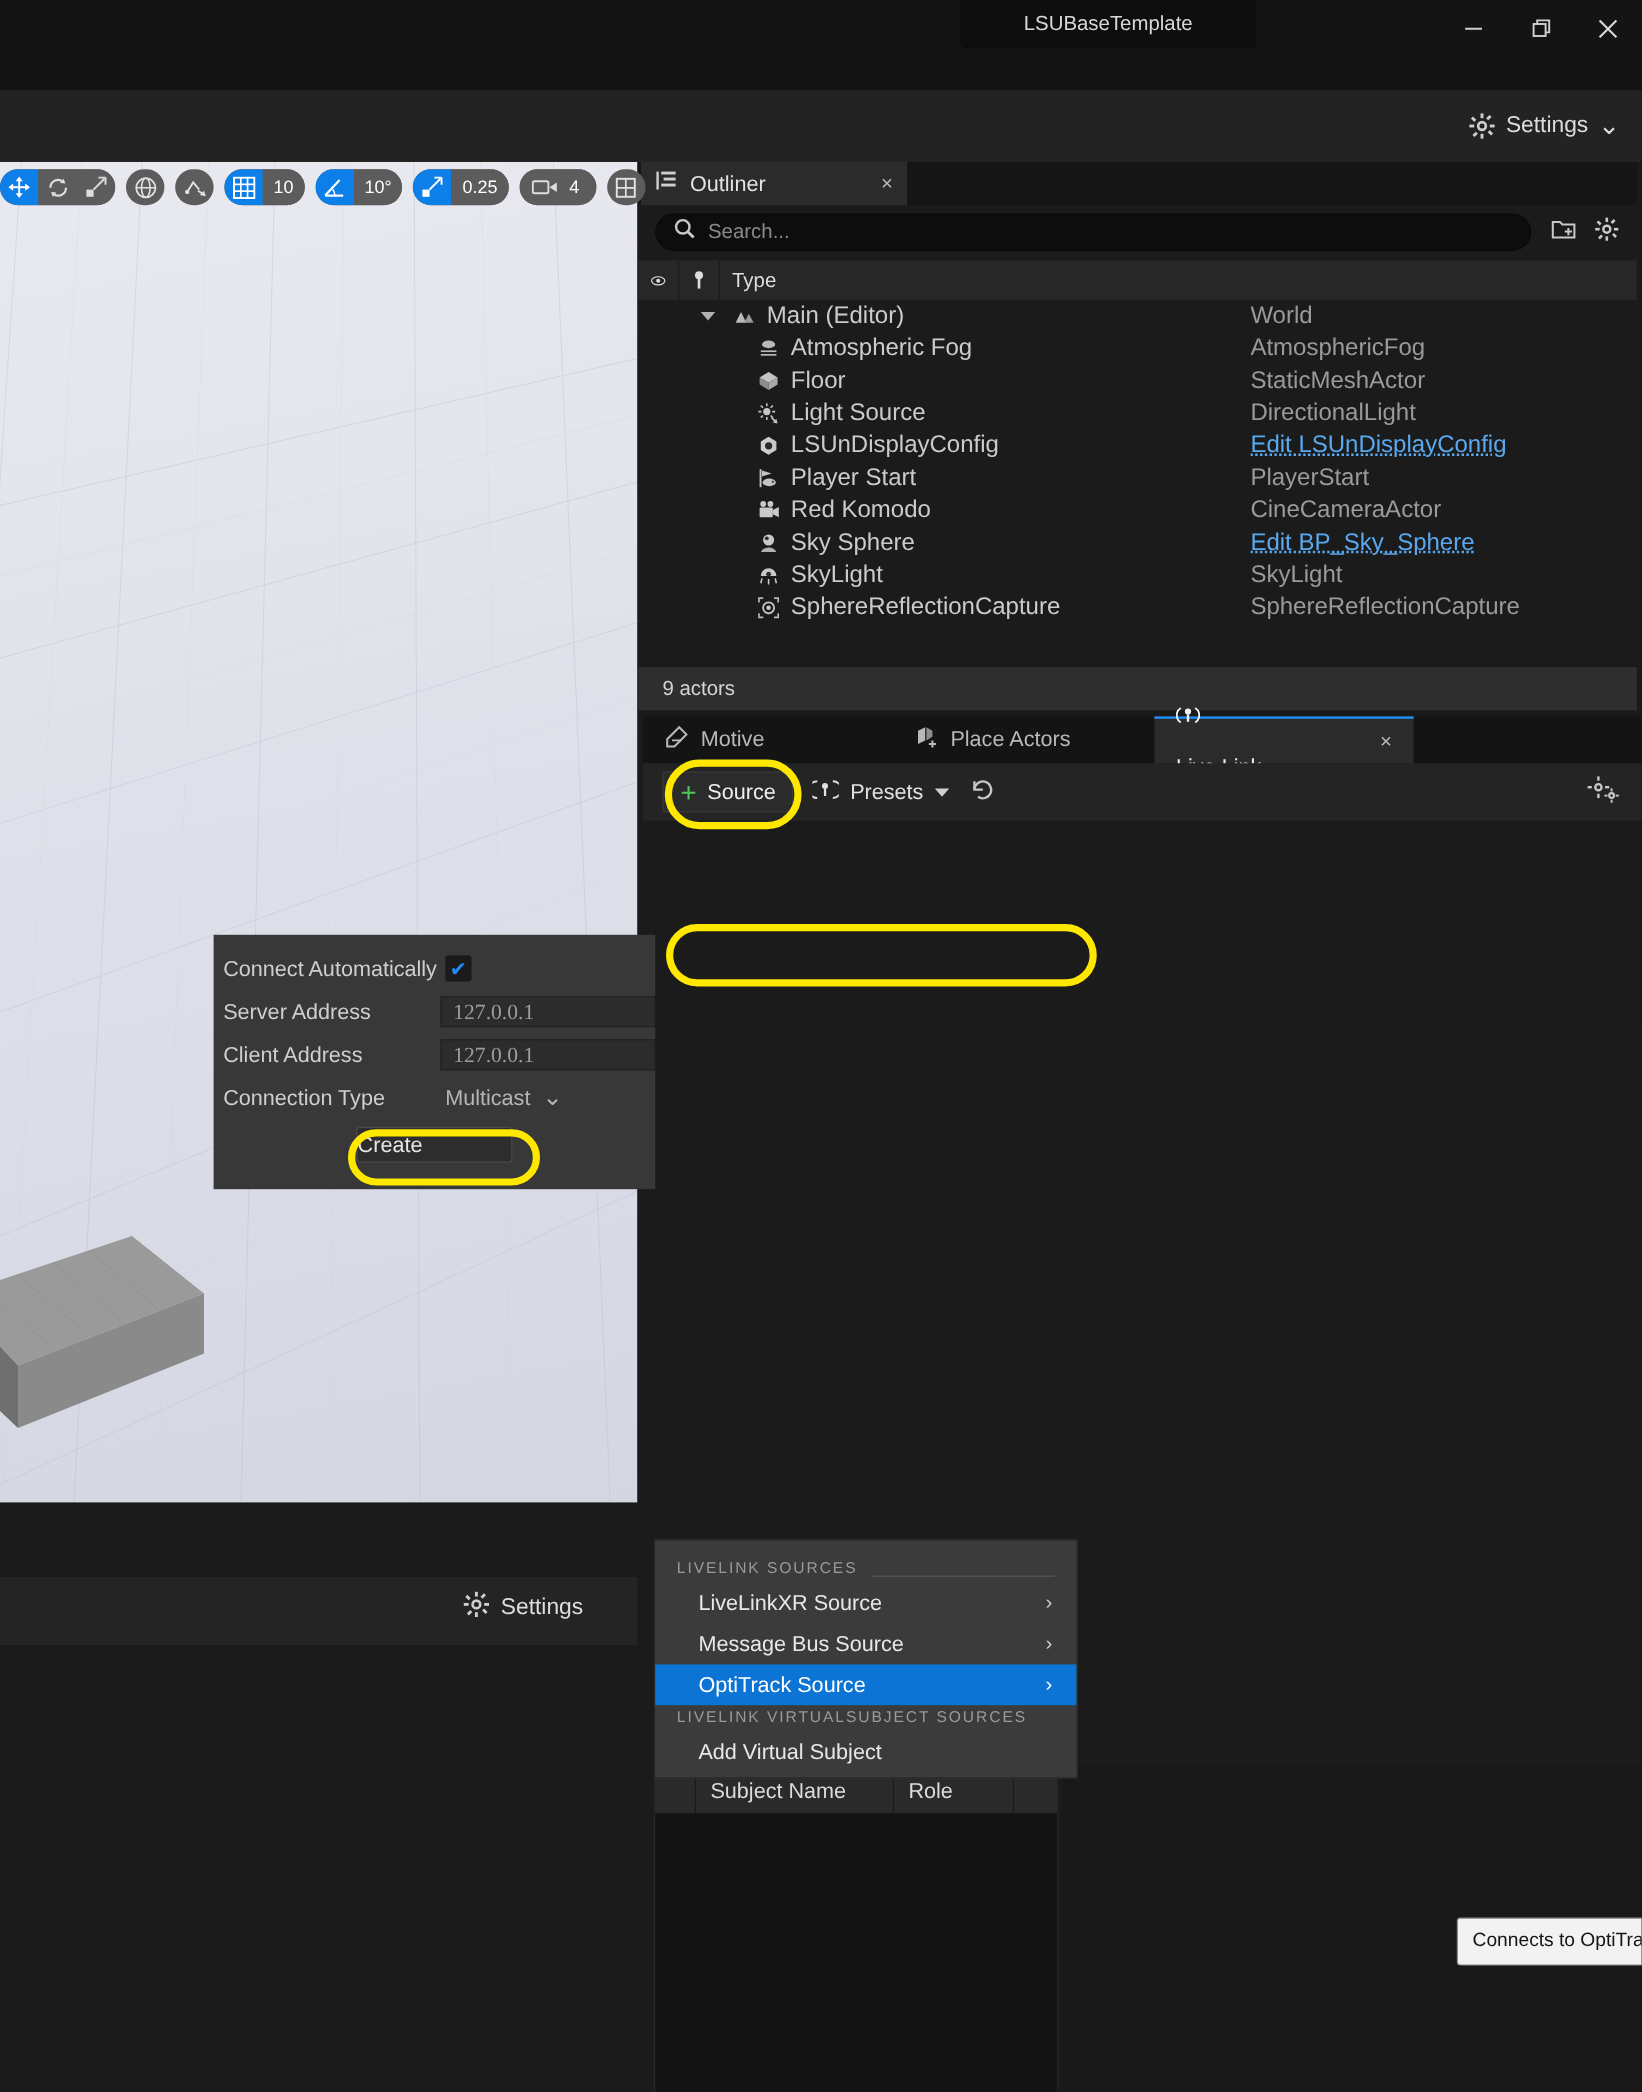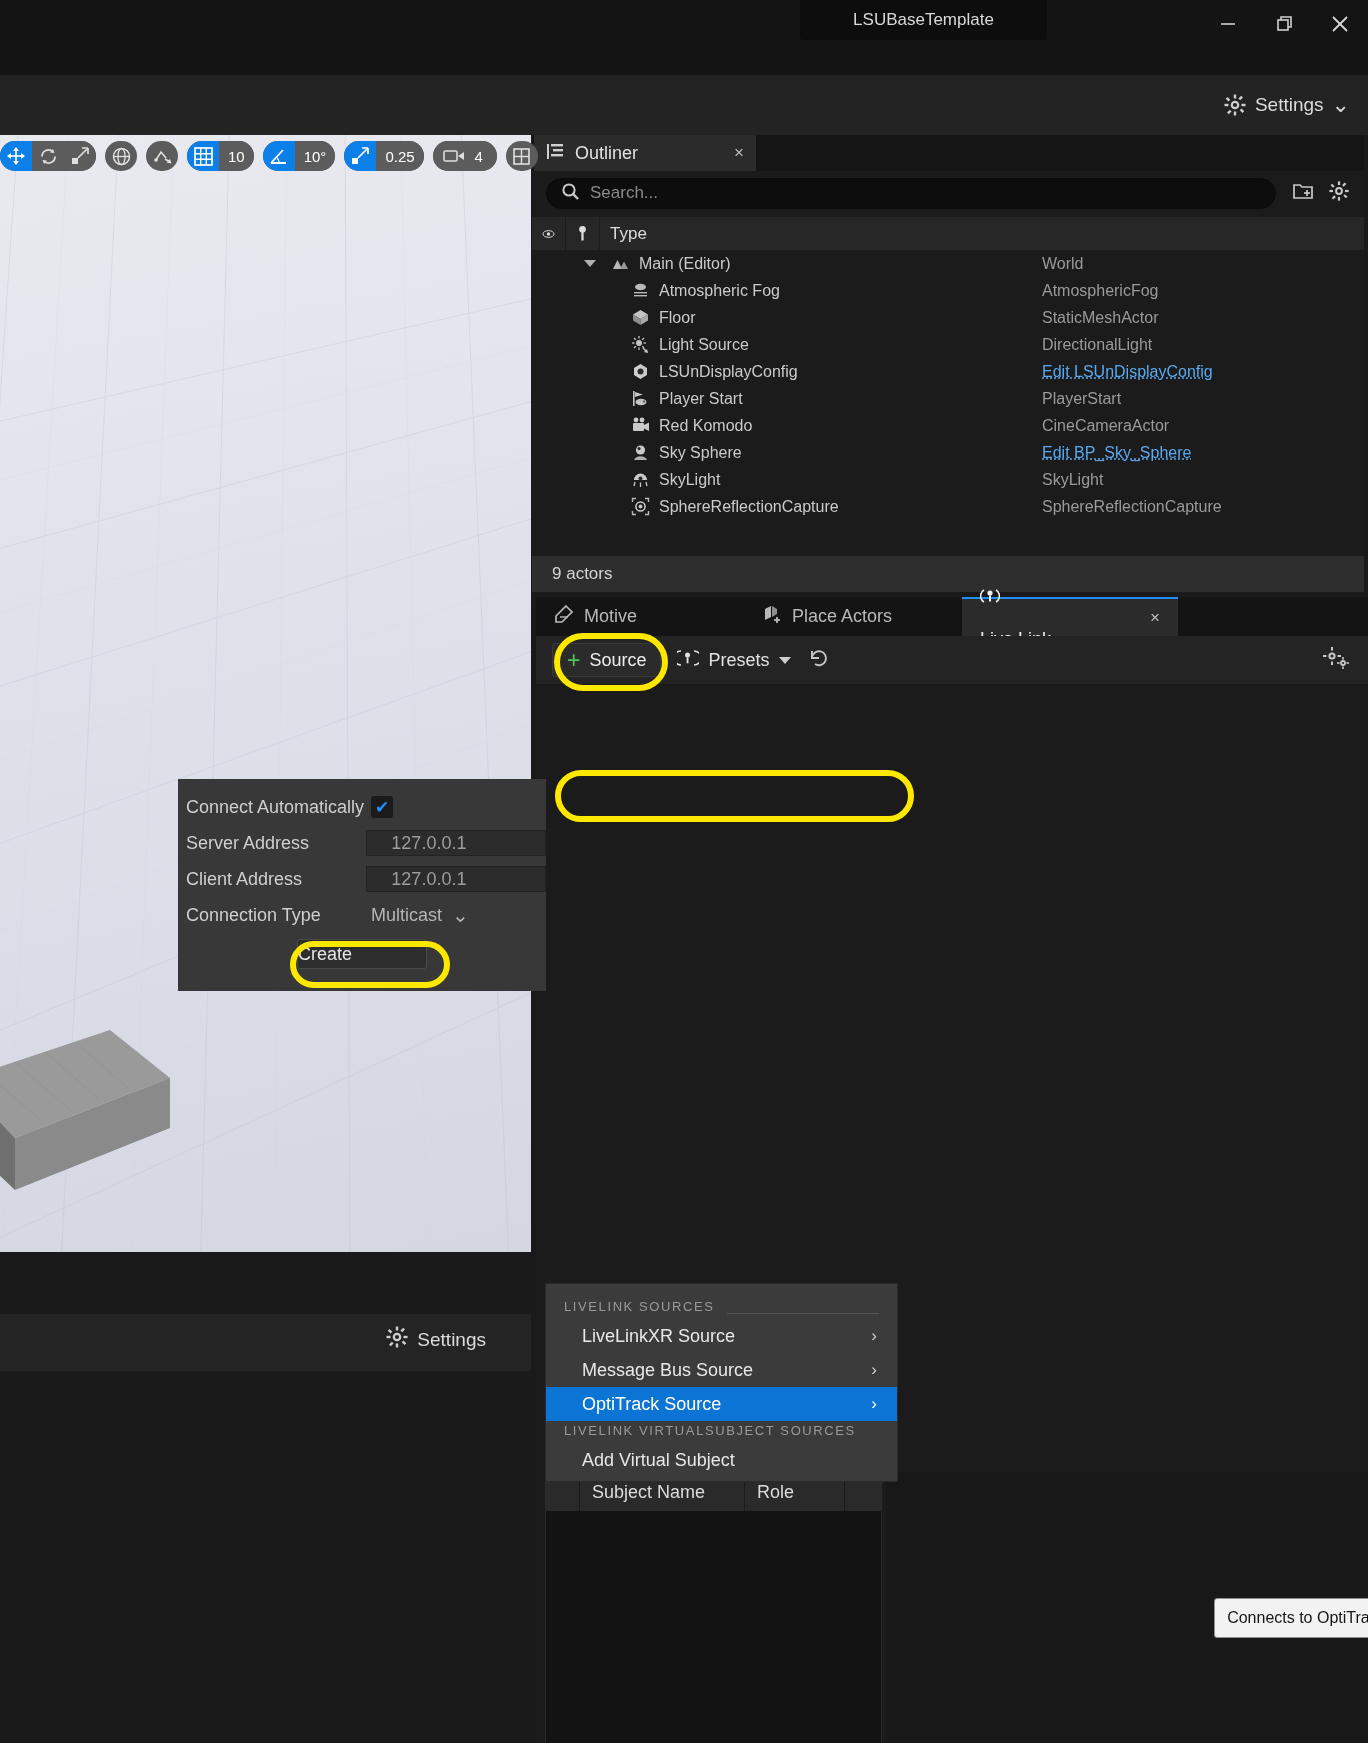--- a/index.html
+++ b/index.html
@@ -98,21 +98,21 @@
     position: absolute; left: 0; top: 82px; width: 832px; height: 33px;
     background: #272727; display: flex; align-items: center; color: #ddd; font-size: 17px;
   }
   .hcol { height: 33px; display: flex; align-items: center; padding: 0 10px; border-right: 1px solid #1b1b1b; }
   .hcol.eye { width: 34px; justify-content: center; }
   .hcol.pin { width: 34px; justify-content: center; }
   .hcol.label { width: 442px; gap: 8px; }
   .hcol.type { flex: 1; border-right: none; }
 
   .out-rows { position: absolute; left: 0; top: 115px; width: 832px; height: 305px; background: #1b1b1b; }
-  .orow { height: 27px; display: flex; align-items: center; font-size: 16px; color: #cbcbcb; }
+  .orow { height: 27px; display: flex; align-items: center; font-size: 20px; color: #cbcbcb; }
   .orow .oname { width: 510px; display: flex; align-items: center; gap: 9px; }
   .orow .otype { flex: 1; color: #9a9a9a; white-space: nowrap; overflow: hidden; }
   .orow .otype.link { color: #5aa9f0; text-decoration: underline; text-decoration-style: dotted; }
   .ico { width: 20px; height: 20px; display: inline-flex; align-items: center; justify-content: center; color: #b9b9b9; }
   .tri { width: 0; height: 0; border-left: 7px solid #b0b0b0; border-top: 5px solid transparent; border-bottom: 5px solid transparent; }
   .tri.down { border-left: 6px solid transparent; border-right: 6px solid transparent; border-top: 7px solid #b0b0b0; border-bottom: none; }
 
   .actors-bar {
     position: absolute; left: 0; top: 421px; width: 832px; height: 36px;
     background: #2e2e2e; display: flex; align-items: center; padding-left: 20px;
@@ -172,21 +172,21 @@
   }
 
   
   .connect-dlg {
     position: absolute; left: 178px; top: 779px; width: 368px; height: 212px;
     background: #383838; z-index: 15; padding: 10px 0 0 0;
   }
   .cd-row { height: 36px; display: flex; align-items: center; padding: 0 0 0 8px; }
   .cd-label { width: 185px; color: #cfcfcf; font-size: 18px; }
   .cd-check { width: 22px; height: 22px; background: #1b1b1b; border-radius: 3px; display: flex; align-items: center; justify-content: center; }
-  .cd-input { width: 183px; height: 26px; background: #2c2c2c; border: 1px solid #222; display: flex; align-items: center; padding: 0 24px; color: #9d9d9d; font-size: 18px; }
+  .cd-input { width: 183px; height: 26px; background: #2c2c2c; border: 1px solid #222; display: flex; align-items: center; padding: 0 10px; color: #9d9d9d; font-size: 18px; font-family: Liberation Serif, serif; }
   .cd-select { display: flex; align-items: center; gap: 10px; color: #b5b5b5; font-size: 18px; }
   .cd-create-row { height: 42px; display: flex; align-items: center; justify-content: center; }
   .cd-create {
     width: 130px; height: 30px; background: #2d2d2d; border: 1px solid #4a4a4a; border-radius: 3px;
     display: flex; align-items: center; justify-content: flex-start; color: #e6e6e6; font-size: 18px;
   }
 
   
   .anno { position: absolute; border: 6px solid #ffe800; border-radius: 999px; z-index: 50; pointer-events: none; }
   .anno-source { left: 554px; top: 633px; width: 114px; height: 58px; }

